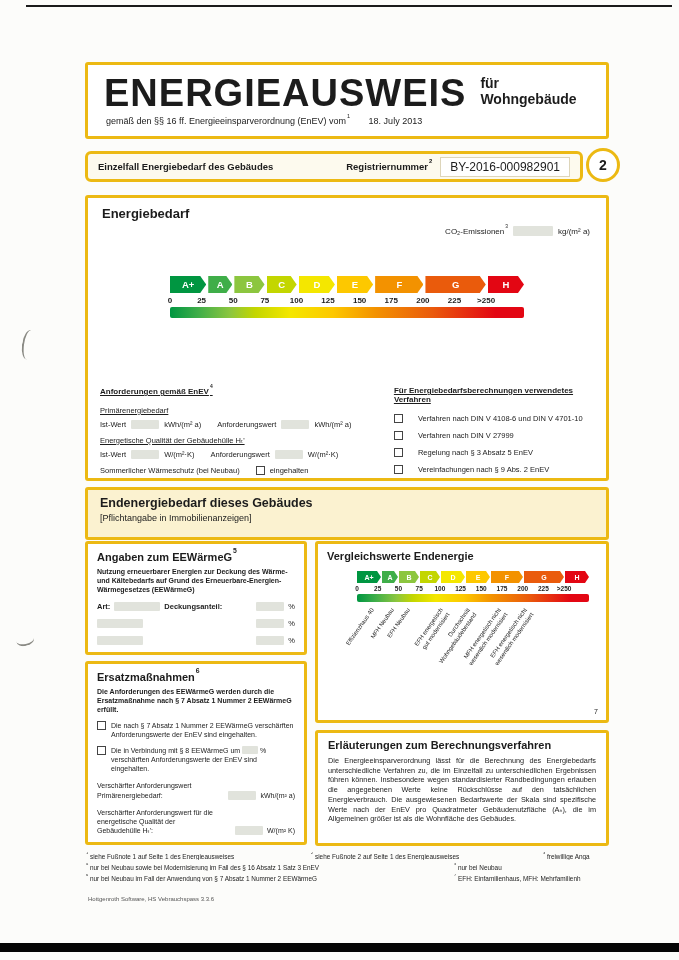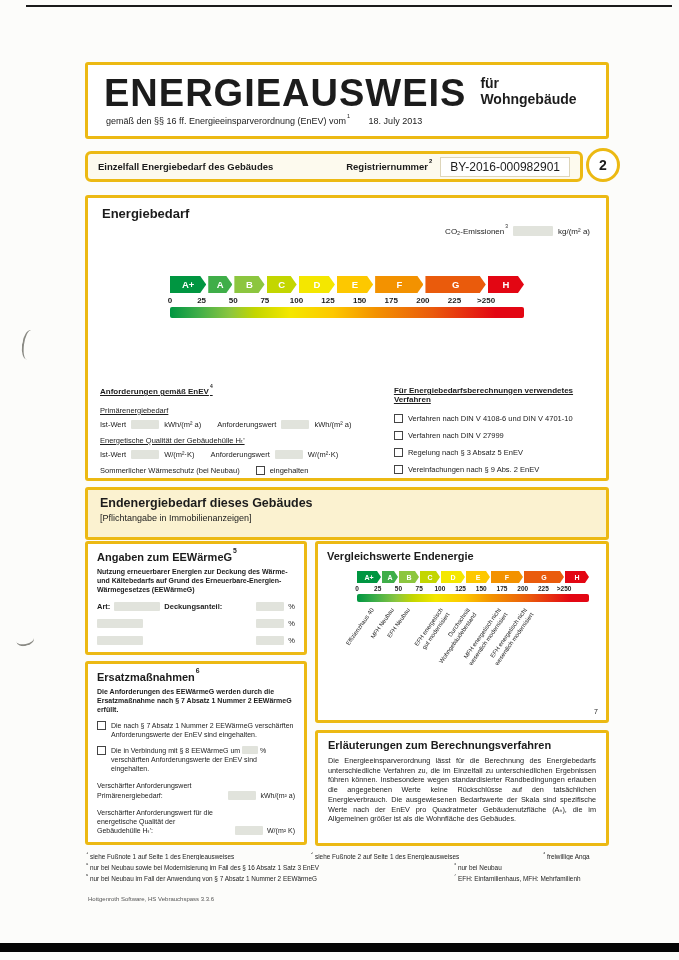--- a/index.html
+++ b/index.html
@@ -55,21 +55,21 @@
     background:linear-gradient(90deg,#009641 0%,#3fae49 8%,#8cc63f 17%,#c3d600 24%,#f4e700 34%,#fdc800 46%,#f39200 58%,#ea5b0c 74%,#e30613 92%);}
 
   
   .req-area{position:absolute;left:12px;right:12px;top:188px;bottom:6px;display:flex;gap:16px;font-size:7.5px;}
   .req-left{width:52%;}
   .req-right{flex:1;margin-left:21px;}
   .req-h{font-size:8px;font-weight:bold;text-decoration:underline;margin-bottom:10px;}
   .req-sub{text-decoration:underline;margin-bottom:5px;}
   .req-row{display:flex;align-items:center;gap:5px;margin-bottom:7px;white-space:nowrap;}
   .gap10{width:6px;}
-  .method-item{display:flex;gap:5px;align-items:flex-end;margin-bottom:8px;}
+  .method-item{display:flex;gap:15px;align-items:flex-end;margin-bottom:8px;}
   .method-item .cb{margin-top:0;}
 
   
   .end-box{left:85px;top:487px;width:524px;height:53px;background:#fbf2d0;padding:6px 12px;}
   .end-title{font-size:12.5px;font-weight:bold;}
   .end-sub{font-size:9px;margin-top:3px;}
 
   
   .eew-box{left:85px;top:541px;width:222px;height:114px;padding:6px 9px;}
   .sec-title.md{font-size:11px;}

